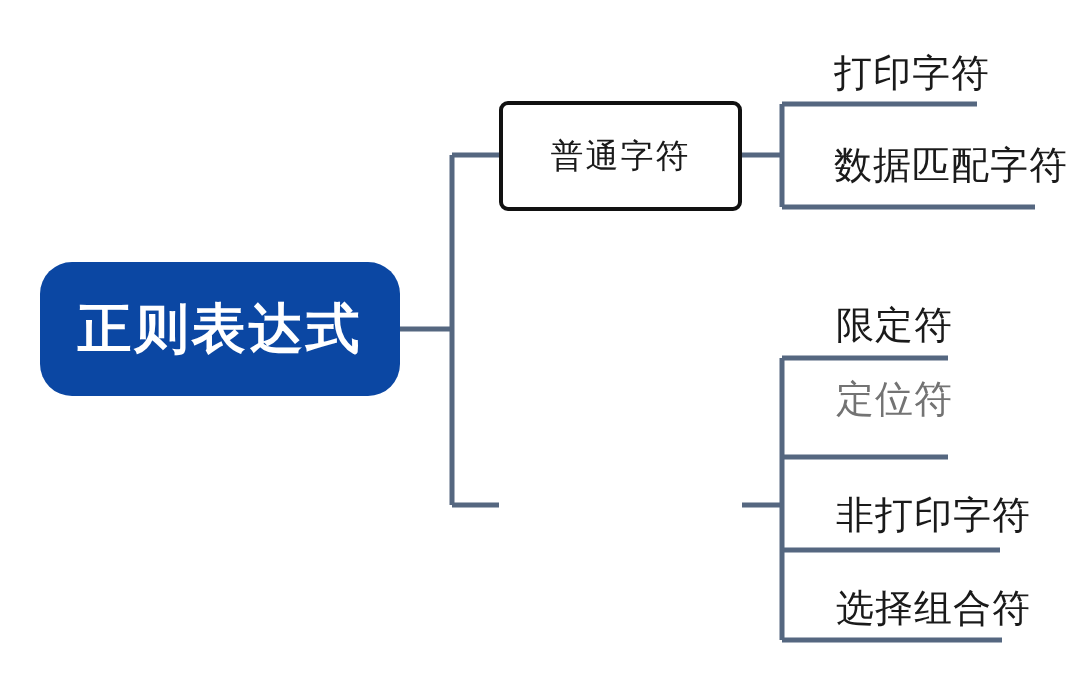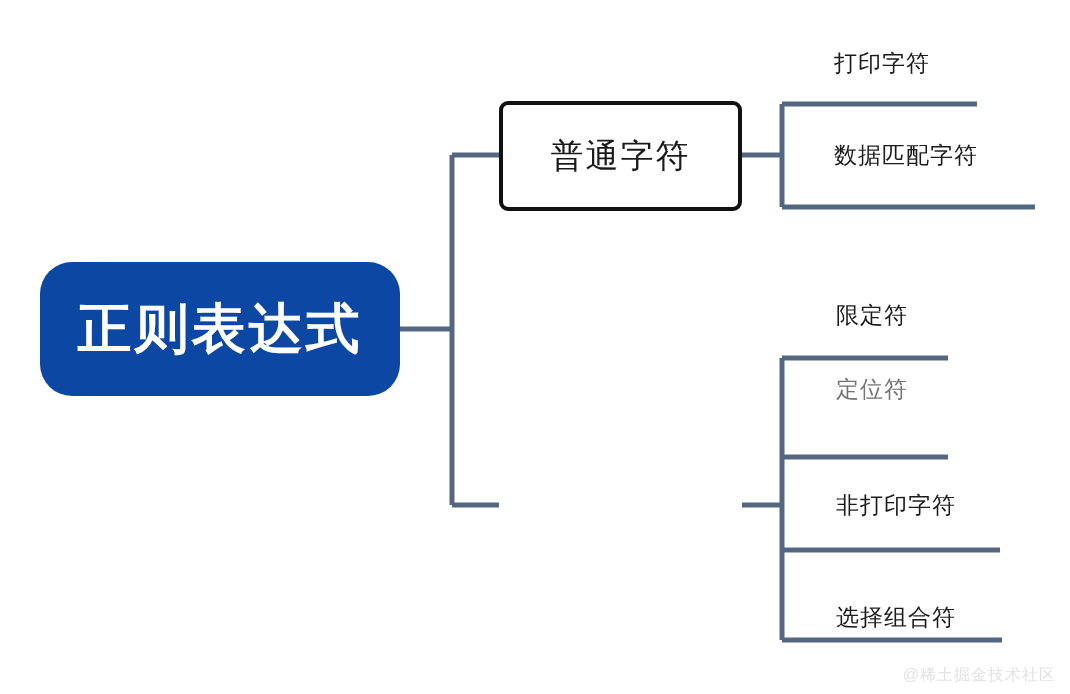--- a/index.html
+++ b/index.html
@@ -55,21 +55,21 @@
     color: #1a1a1a;
     font-size: 33px;
     font-weight: normal;
     letter-spacing: 2px;
   }
   .node-branch-0 { left: 499px; top: 101px; }
   .node-branch-1 { left: 499px; top: 451px; }
   .leaf-label {
     position: absolute;
     color: #1a1a1a;
-    font-size: 23px;
+    font-size: 38px;
     letter-spacing: 1px;
     white-space: nowrap;
   }
   .watermark {
     position: absolute;
     right: 14px;
     bottom: 8px;
     color: #e2e2e2;
     font-size: 16px;
     letter-spacing: 1px;
@@ -107,17 +107,16 @@
   <div class="node node-branch node-branch-0" style="border-color: rgb(17, 17, 17); background: rgb(255, 255, 255); color: rgb(26, 26, 26);">
     <span>普通字符</span>
   </div>
 
 
   <div class="leaf-label" id="leaf-0" style="left: 834px; top: 48px; color: rgb(26, 26, 26);">打印字符</div>
   <div class="leaf-label" id="leaf-1" style="left: 834px; top: 140px; color: rgb(26, 26, 26);">数据匹配字符</div>
   <div class="leaf-label" id="leaf-2" style="left: 836px; top: 300px; color: rgb(26, 26, 26);">限定符</div>
   <div class="leaf-label" id="leaf-3" style="left: 836px; top: 374px; color: #737373;">定位符</div>
   <div class="leaf-label" id="leaf-4" style="left: 836px; top: 490px; color: rgb(26, 26, 26);">非打印字符</div>
-  <div class="leaf-label" id="leaf-5" style="left: 836px; top: 602px; color: rgb(26, 26, 26);">选择组合符</div>
+  <div class="leaf-label" id="leaf-5" style="left: 836px; top: 583px; color: rgb(26, 26, 26);">选择组合符</div>
 
-  <div class="watermark" style="color: rgb(226, 226, 226);">@稀土掘金技术社区</div>
 
 </div>
 
 </body></html>

